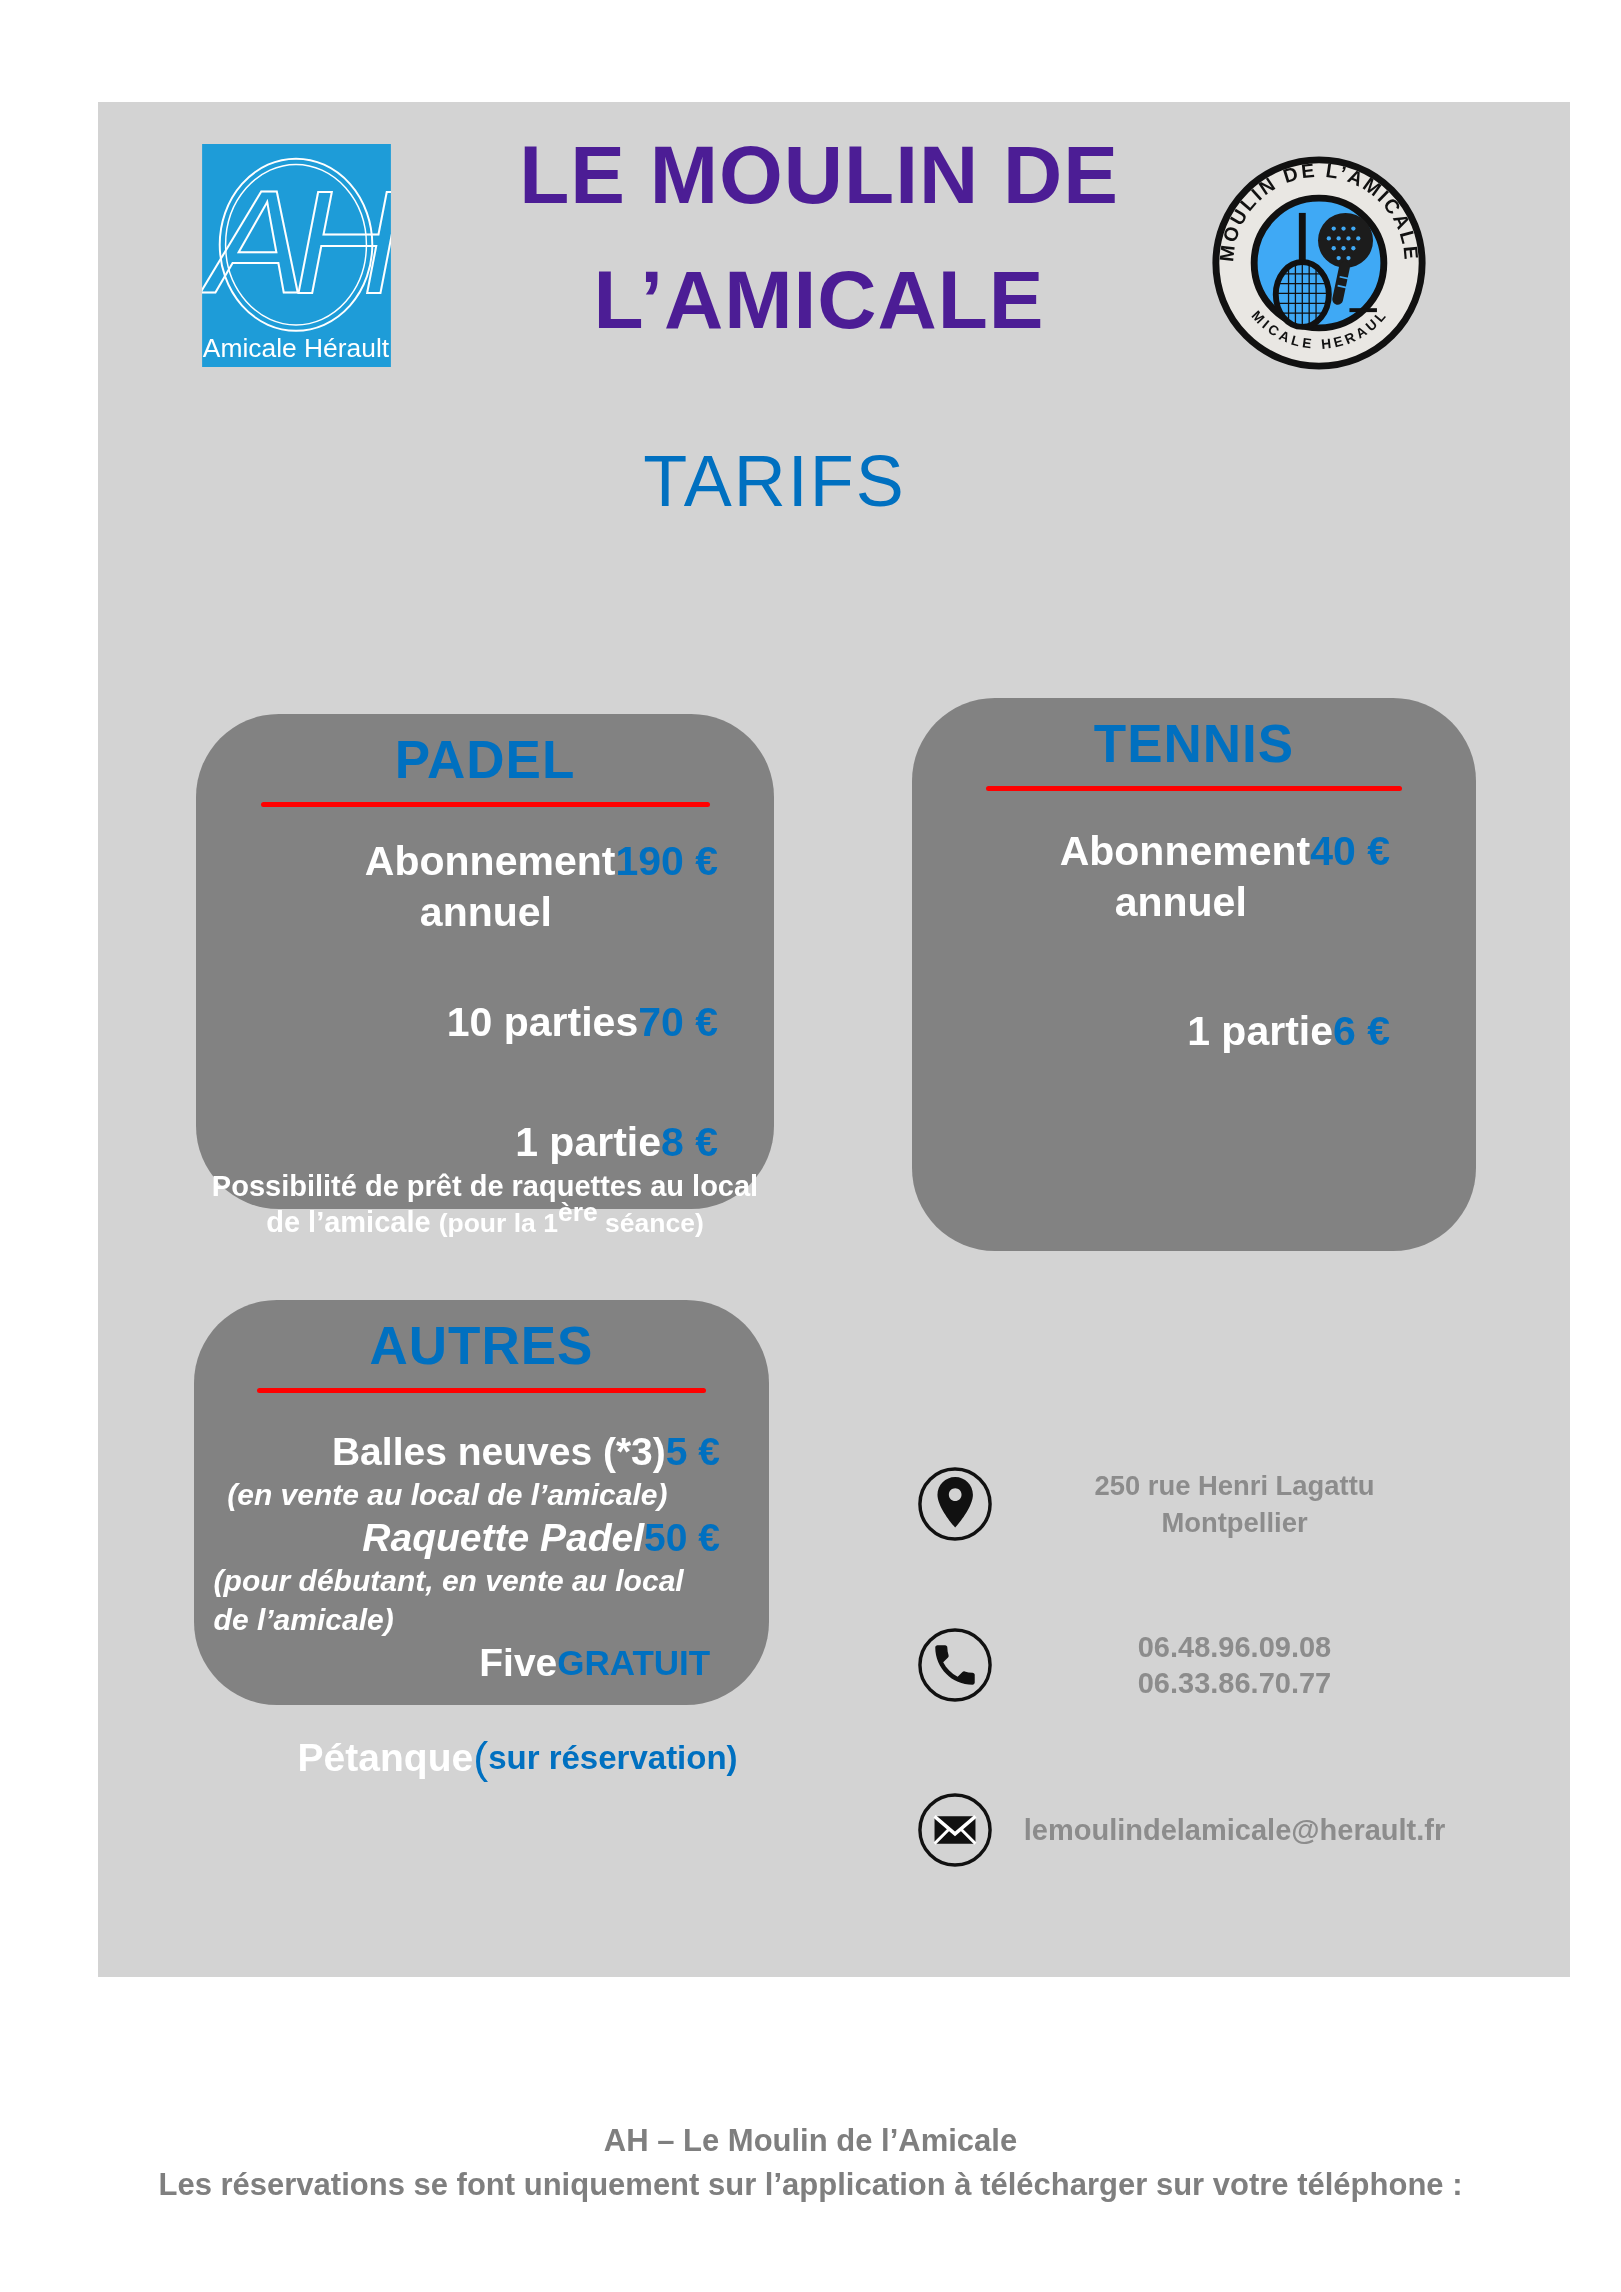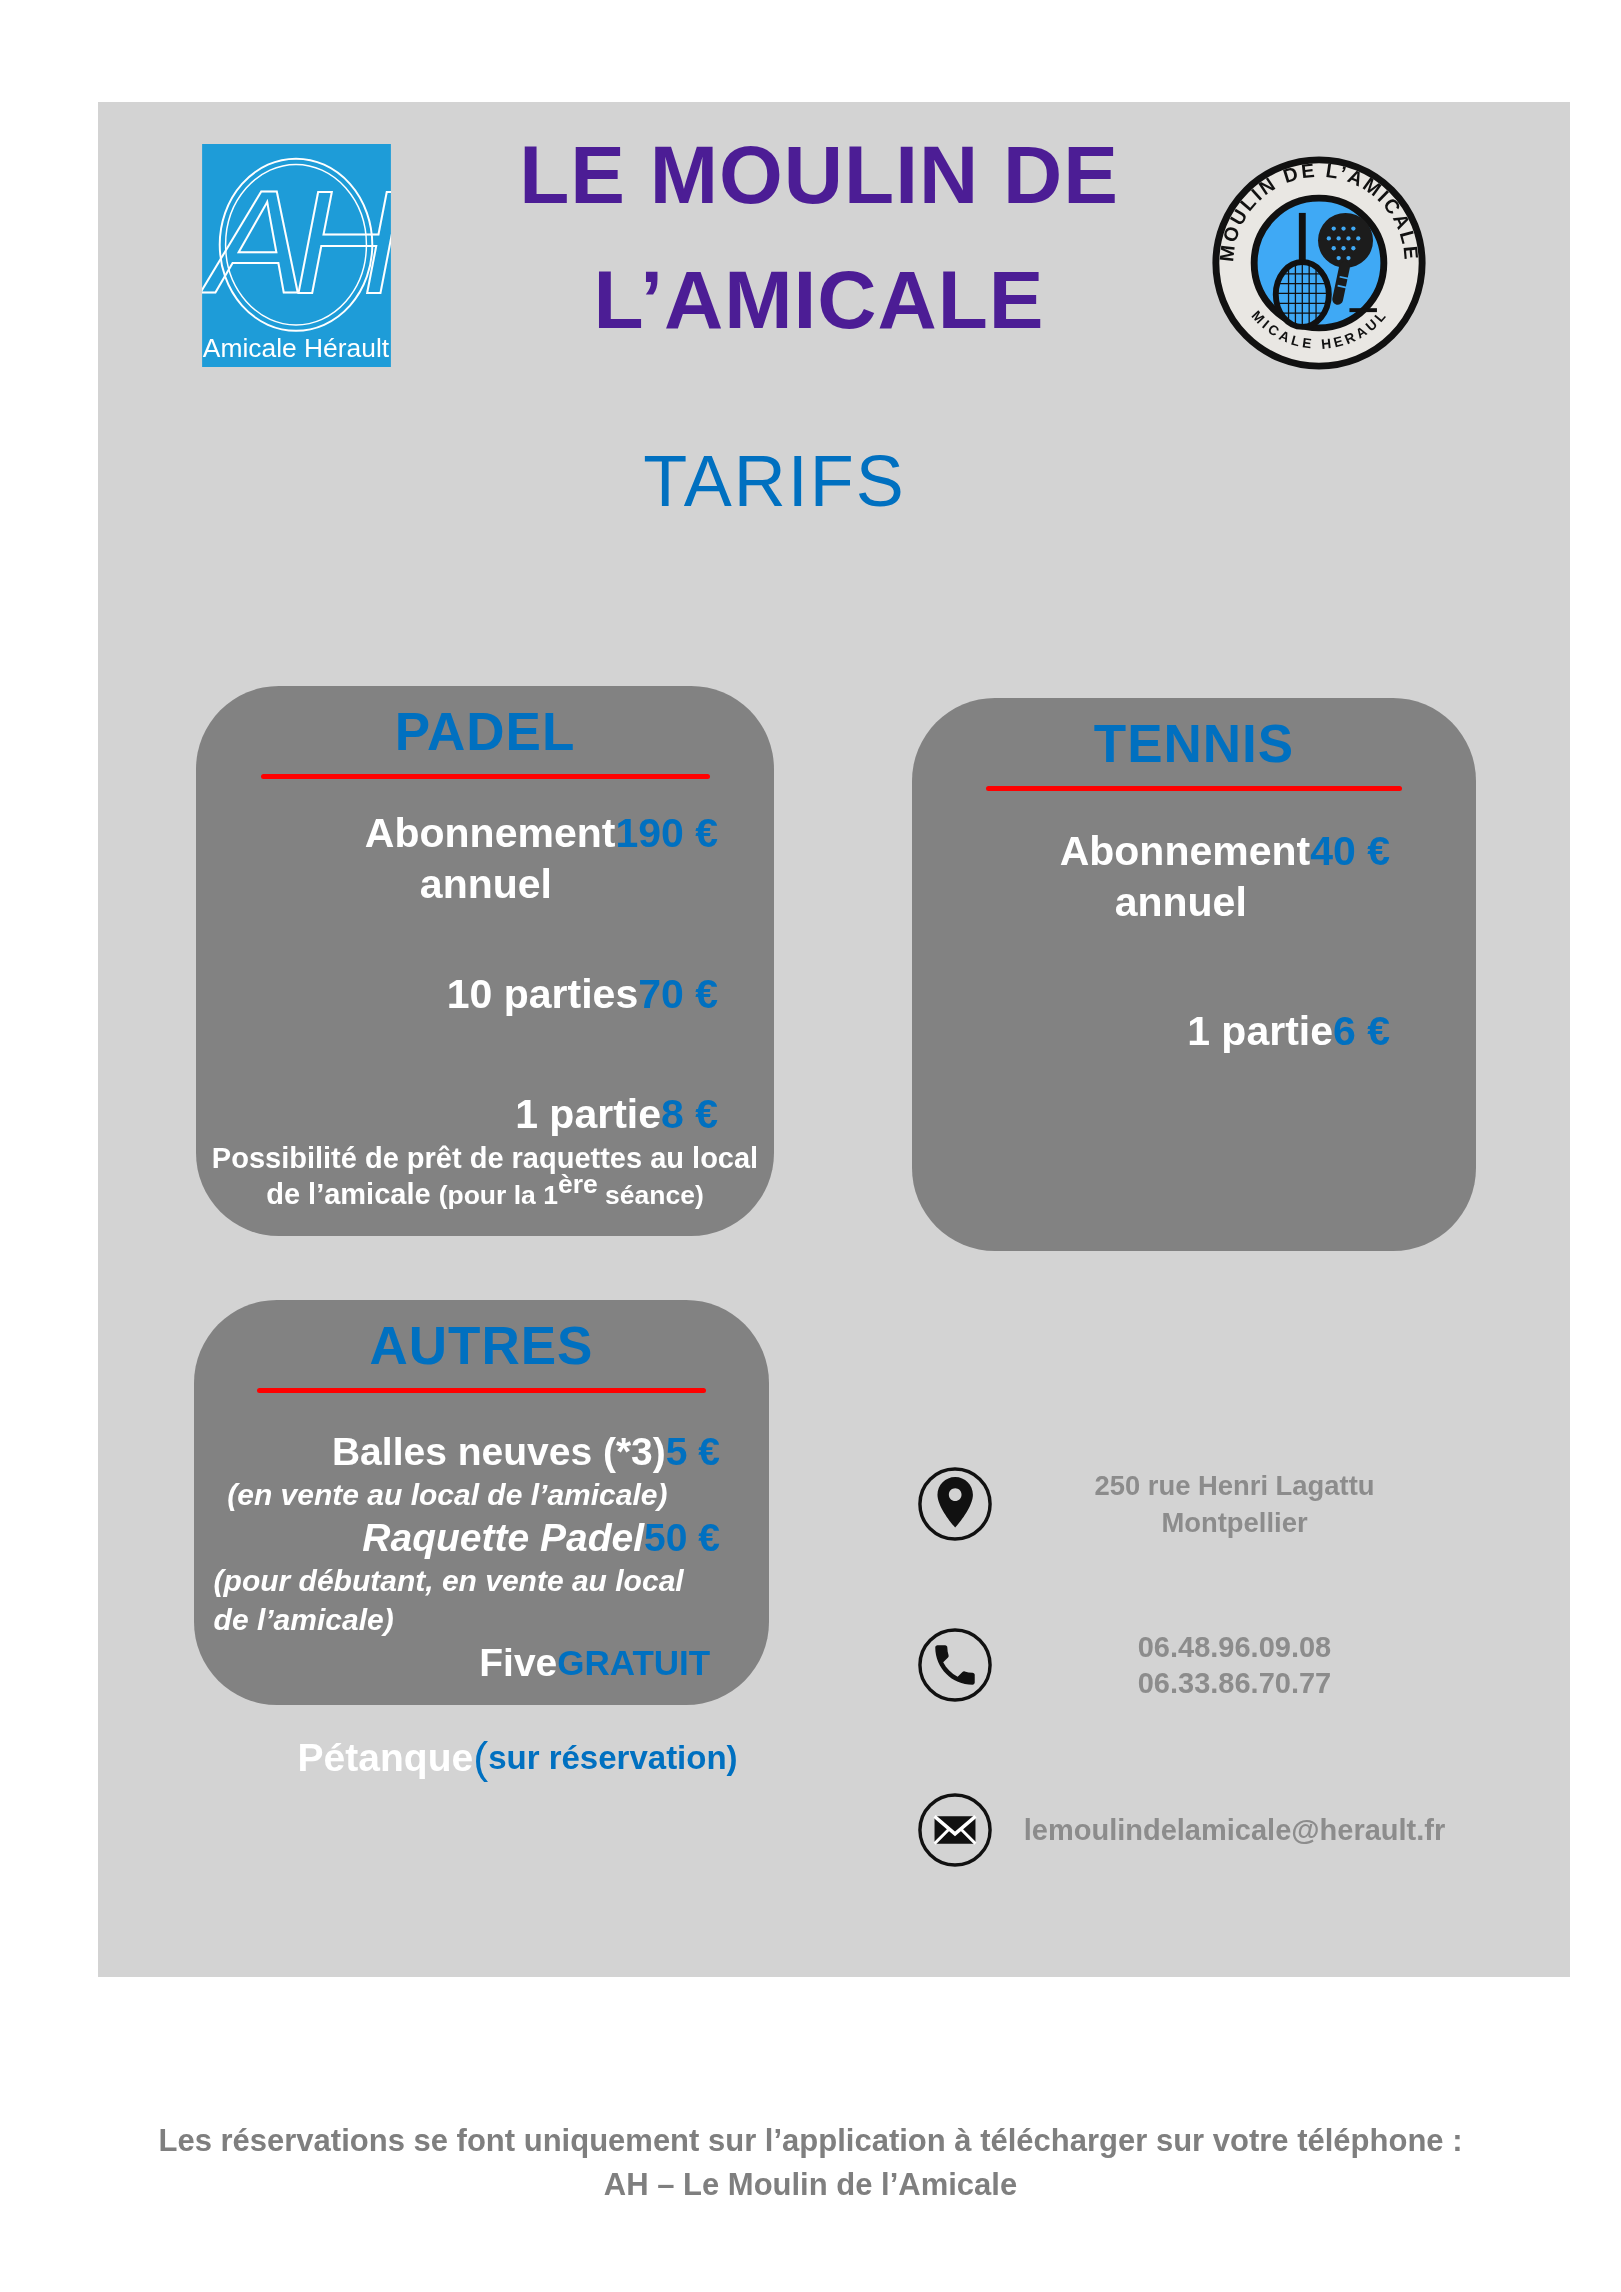--- a/index.html
+++ b/index.html
@@ -20,21 +20,21 @@
   .badge { position:absolute; left:1208px; top:152px; width:222px; height:222px; }
   .subtitle {
     position:absolute; left:461px; top:427px; width:627px; text-align:center;
     color:#0070C0; font-weight:400; font-size:72px; line-height:108px; letter-spacing:2px;
   }
   
   .card {
     position:absolute; background:#828282; border-radius:83px; color:#ffffff;
     font-weight:700;
   }
-  #card-padel  { left:196px; top:686px;  width:578px; height:550px; }
+  #card-padel  { left:196px; top:714px;  width:578px; height:495px; }
   #card-tennis { left:912px; top:698px;  width:564px; height:553px; }
   #card-autres { left:194px; top:1300px; width:575px; height:405px; }
   .card-title { text-align:center; font-size:53px; line-height:55px; margin-top:17.6px; color:#0070C0; letter-spacing:1px; }
   .red-line { height:4.9px; background:#FF0000; border-radius:2.9px; margin:15.7px auto 0; }
   #card-padel  .red-line { width:449px; }
   #card-tennis .red-line { width:416px; }
   #card-autres .red-line { width:449px; }
   .rows { font-size:41px; }
   #card-padel  .rows { margin-top:29px; padding:0 56px 0 41px; }
   #card-tennis .rows { margin-top:35px; padding:0 86px 0 15.7px; }
@@ -261,16 +261,16 @@
     <rect x="18" y="25" width="42" height="28" rx="2" fill="#111111"></rect>
     <path d="M18 25 L39 43 L60 25" fill="none" stroke="#ffffff" stroke-width="3.5"></path>
     <path d="M18 53 L33 38 M45 38 L60 53" fill="none" stroke="#ffffff" stroke-width="3"></path>
   </svg>
   <div class="contact-text">
     <div>lemoulindelamicale@herault.fr</div>
   </div>
 </div>
 
 <div class="footer">
+  <div>AH – Le Moulin de l’Amicale</div>
   <div>Les réservations se font uniquement sur l’application à télécharger sur votre téléphone :</div>
-  <div>AH – Le Moulin de l’Amicale</div>
 </div>
 
 
 </body></html>

